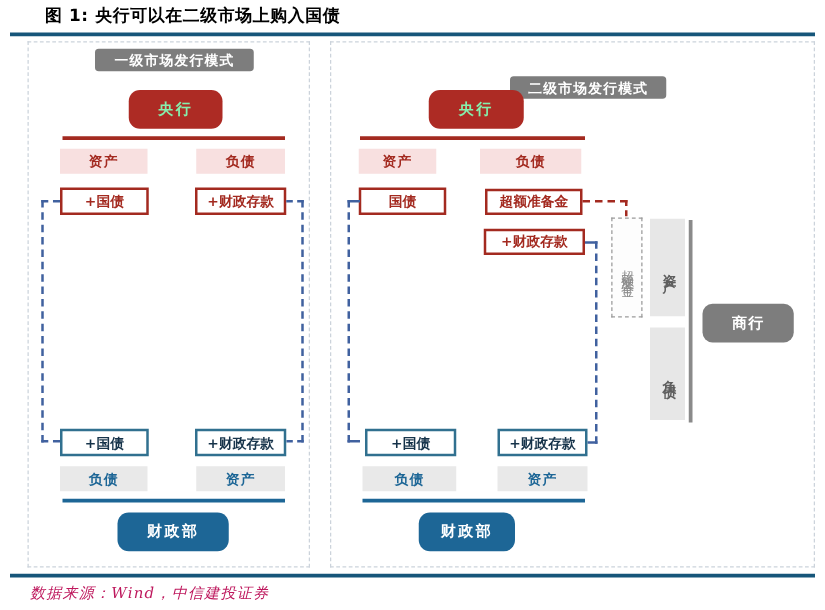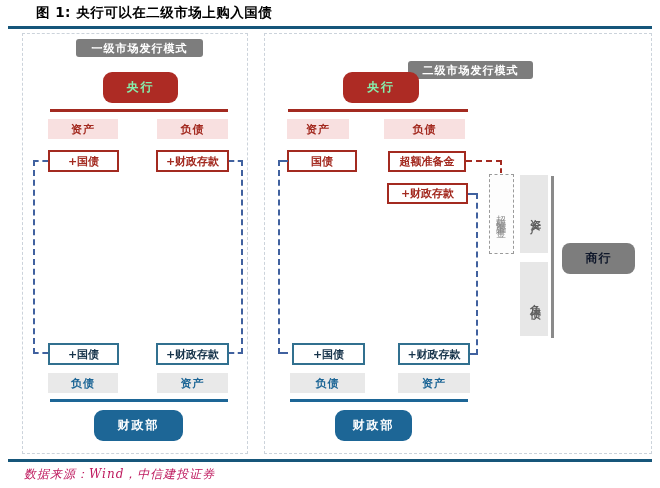--- a/index.html
+++ b/index.html
@@ -10,21 +10,21 @@
 
   .fig-title { left:8px; top:4px; font-size:13.5px; font-weight:bold; color:#000; letter-spacing:0.5px;margin-left:28px; }
   .rule-teal { background:#16567a; height:3px; }
 
   .panel { border:1.5px dashed #ccd3db; background:#fff; }
 
   .cell { display:flex; align-items:center; justify-content:center; text-align:left; }
   .hdr  { background:#7d7d7d; color:#fff; font-size:11px; font-weight:bold; border-radius:3px; letter-spacing:1px; }
   .entity-red  { background:#ad2b24; color:#86efac; font-size:12px; font-weight:bold; border-radius:9px; letter-spacing:2px; }
   .entity-blue { background:#1d6696; color:#fff; font-size:12px; font-weight:bold; border-radius:9px; letter-spacing:2px; }
-  .entity-gray { background:#7d7d7d; color:#0f172a; font-size:12px; font-weight:bold; border-radius:8px; letter-spacing:1px; }
+  .entity-gray { background:#7d7d7d; color:#ffffff; font-size:12px; font-weight:bold; border-radius:8px; letter-spacing:1px; }
   .pink { background:#f8e0e0; color:#a32a20; font-size:11px; font-weight:bold; letter-spacing:1px; }
   .red-outline  { background:#fff; border:2px solid #a32a20; color:#a32a20; font-size:11px; font-weight:bold; }
   .blue-outline { background:#fff; border:2px solid #31708f; color:#16334a; font-size:11px; font-weight:bold; }
   .gray-blue { background:#e9e9e9; color:#1d6696; font-size:11px; font-weight:bold; letter-spacing:1px; }
 
   .rule-red  { background:#a32a20; height:3px; }
   .rule-blue { background:#1d6696; height:3px; }
 
   .bracket-l { border-left:2px dashed #40619f; border-top:2px dashed #40619f; border-bottom:2px dashed #40619f; }
   .bracket-r { border-right:2px dashed #40619f; border-top:2px dashed #40619f; border-bottom:2px dashed #40619f; }

